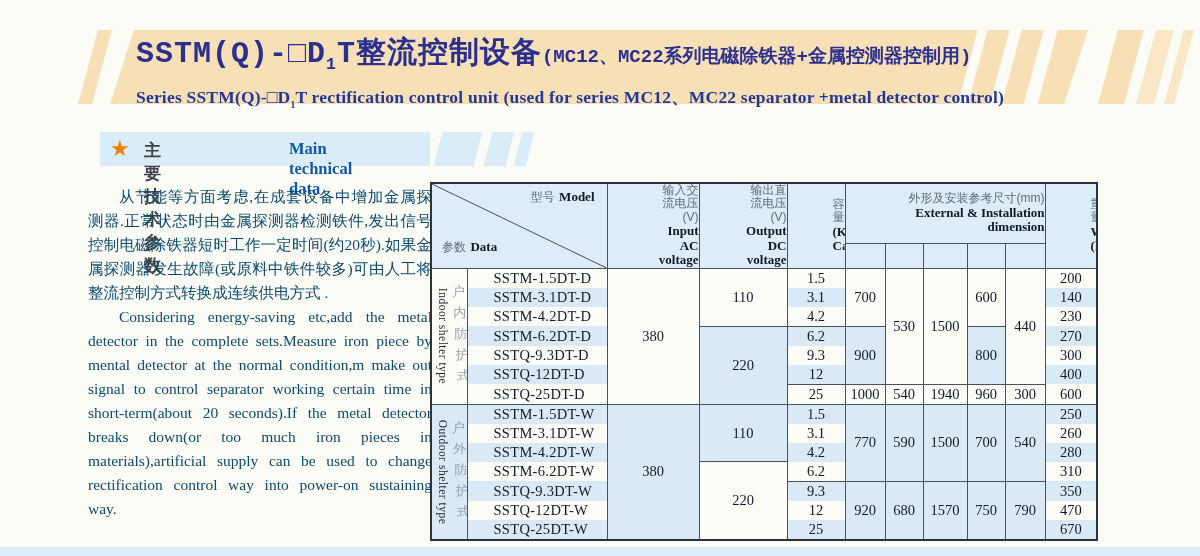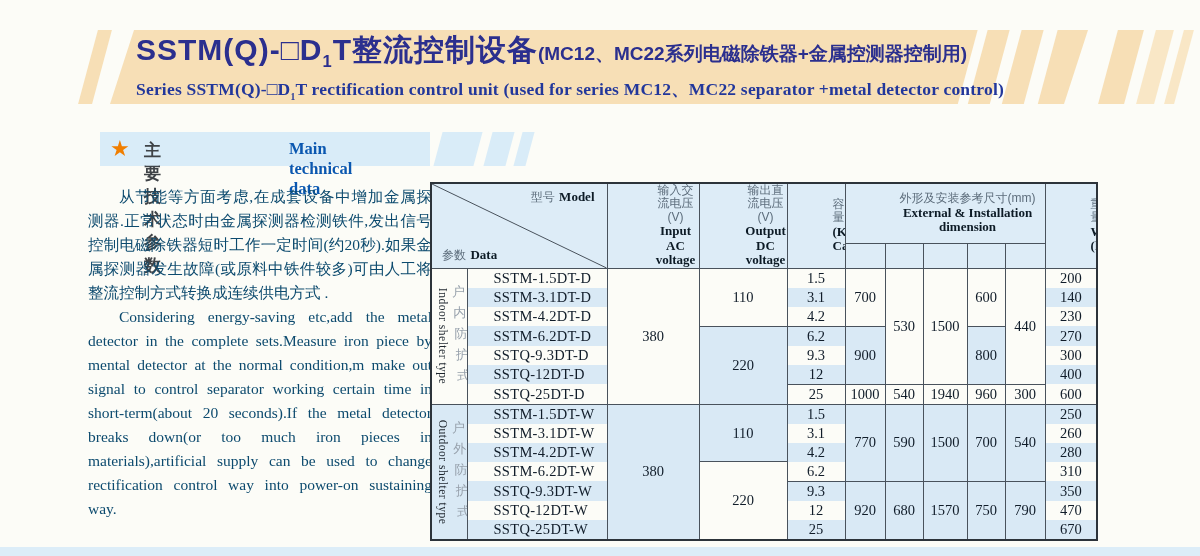--- a/index.html
+++ b/index.html
@@ -13,22 +13,22 @@
        font-family:"Liberation Sans",sans-serif;overflow:hidden;}
 
   
   .banner-wrap{position:absolute;left:88px;top:28px;width:1120px;height:78px;}
   .slash{position:absolute;top:2px;height:74px;transform:skewX(-15deg);background:var(--cream);}
   .sliver{left:0;width:14px;}
   .band{position:absolute;left:22px;top:2px;width:978px;height:74px;background:var(--cream);
         clip-path:polygon(24px 0,100% 0,calc(100% - 24px) 100%,0 100%);}
   .wslash{position:absolute;top:0;height:76px;transform:skewX(-15deg);background:var(--pagebg);}
   .banner-text{position:absolute;left:48px;top:6px;white-space:nowrap;}
-  .title-line{font-family:Liberation Sans, sans-serif;font-weight:bold;color:var(--navy);
-              font-size:30px;line-height:32px;letter-spacing:1px;}
+  .title-line{font-family:Liberation Mono, monospace;font-weight:bold;color:var(--navy);
+              font-size:30px;line-height:40px;letter-spacing:1px;}
   .title-paren{font-size:19px;letter-spacing:0;}
   .sub1{font-size:0.55em;vertical-align:sub;}
   .subtitle-line{font-family:"Liberation Serif",serif;font-weight:bold;color:var(--subnavy);
                  font-size:17.5px;line-height:24px;letter-spacing:0.2px;}
 
   
   .section-head{position:absolute;left:100px;top:132px;height:34px;}
   .sh-strip{position:absolute;left:0;top:0;width:330px;height:34px;background:#d9ecf8;}
   .sh-slash{position:absolute;top:0;height:34px;transform:skewX(-15deg);background:#d9ecf8;}
   .sh-star{position:absolute;left:10px;top:4px;font-size:22px;line-height:26px;color:var(--star);}
@@ -40,32 +40,32 @@
   .text-col{position:absolute;left:88px;top:185px;width:344px;color:#0c4a6e;}
   .text-col p{margin:0;text-indent:2em;text-align:justify;}
   .p-zh{font-family:"Liberation Serif",serif;font-size:15.5px;line-height:24px;}
   .p-en{font-family:"Liberation Serif",serif;font-size:15.5px;line-height:24px;word-spacing:1px;}
 
   
   .dtable{position:absolute;left:430px;top:182px;}
   table{border-collapse:collapse;table-layout:fixed;width:666px;border:2px solid #2c333a;}
   th,td{padding:0;overflow:hidden;}
   thead th{background:var(--header_bg);border:1px solid var(--border);
-           font-weight:normal;vertical-align:middle;text-align:center;line-height:1.12;padding-left:45px;}
+           font-weight:normal;vertical-align:middle;text-align:right;line-height:1.12;padding-left:45px;}
   thead tr:first-child th{height:34px;}
   thead tr:last-child th{height:18px;}
   .zh{font-family:"Liberation Sans",sans-serif;color:var(--zh_gray);font-size:12px;display:block;}
   .zh.inline{display:inline;}
   .en{font-family:"Liberation Serif",serif;font-weight:bold;color:#0d1b26;font-size:13px;display:block;}
   .en.inline{display:inline;}
   th.corner{position:relative;}
   th.corner svg{position:absolute;left:0;top:0;width:100%;height:100%;}
   th.corner svg line{stroke:var(--border);stroke-width:1;}
   .c-model{position:absolute;top:3px;right:12px;}
-  .c-data{position:absolute;bottom:5px;left:10px;}
+  .c-data{position:absolute;bottom:13px;left:10px;}
   .dims-sub{font-family:"Liberation Serif",serif;color:var(--zh_gray);font-size:13px;}
 
   tbody td{border-left:1px solid var(--border);border-right:1px solid var(--border);
            height:19px;line-height:19px;text-align:center;background:transparent;
            font-family:"Liberation Serif",serif;font-size:14.5px;color:var(--text);}
   tbody tr:nth-child(even){background:var(--stripe);}
   td.merged{border-top:1px solid var(--border);}
   td.bt{border-top:1px solid var(--border);margin-left:48px;}
   td.model{text-align:left;padding-left:26px;letter-spacing:0.3px;}
   td.groupcell{position:relative;}

